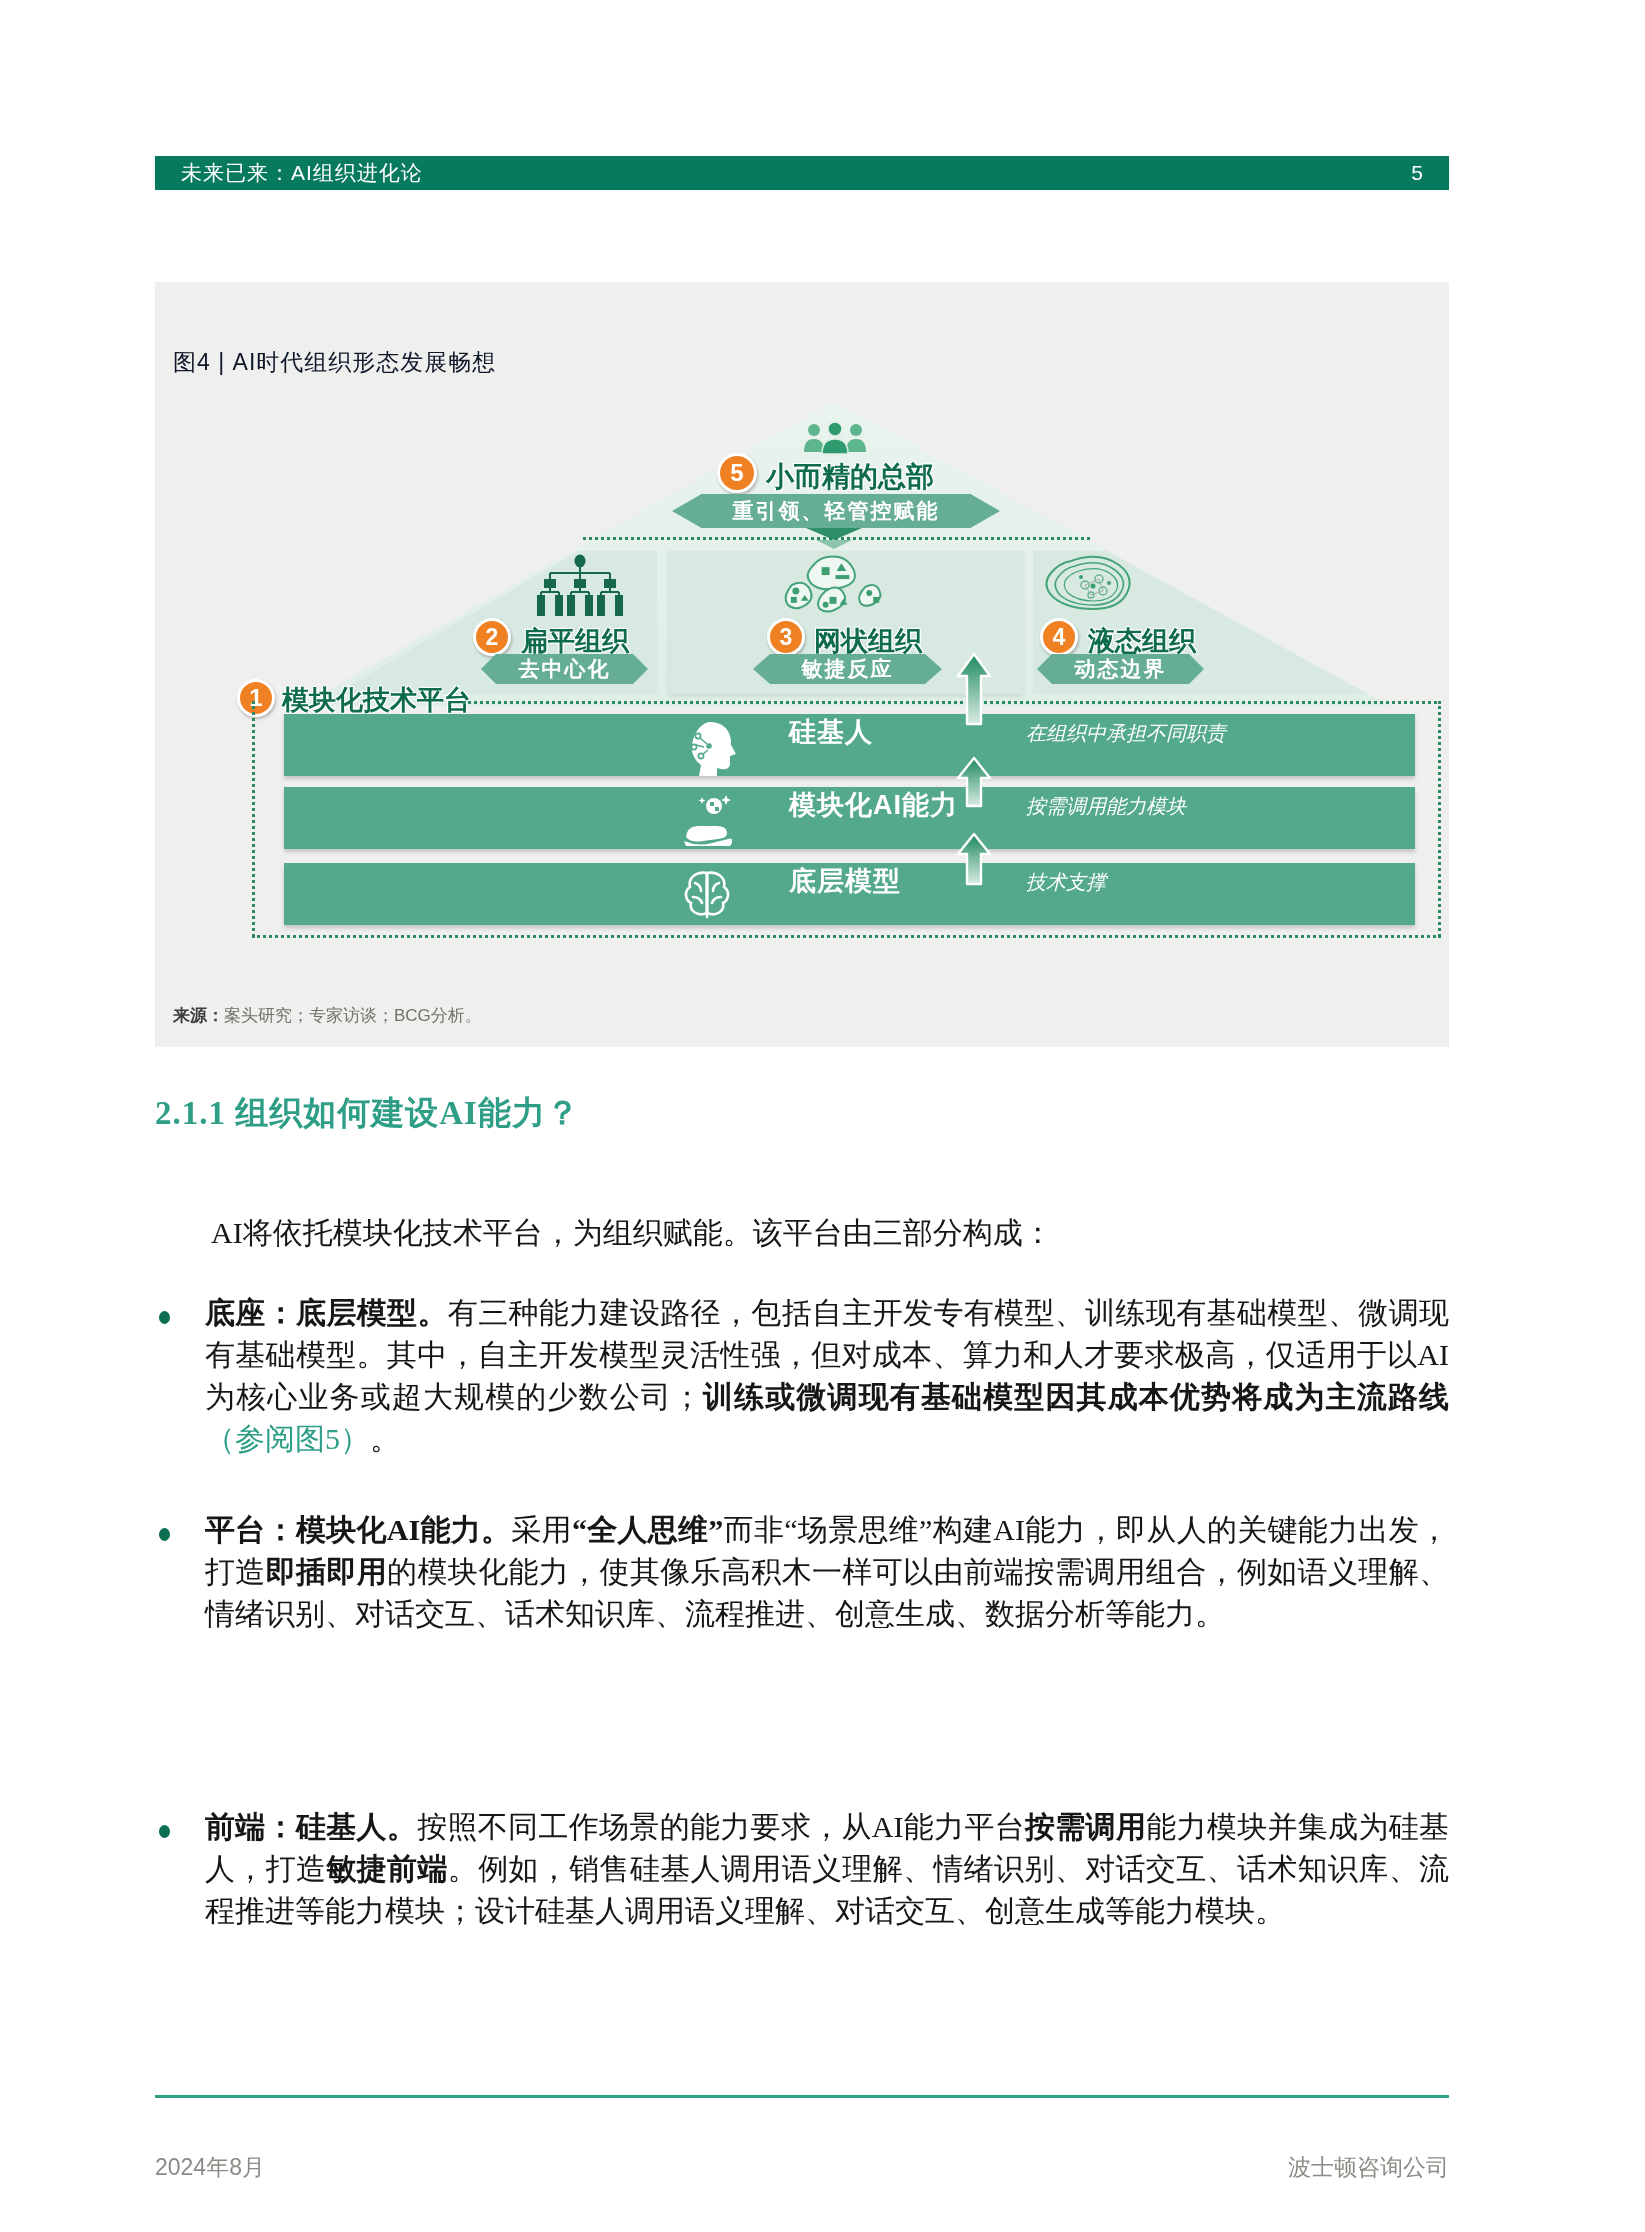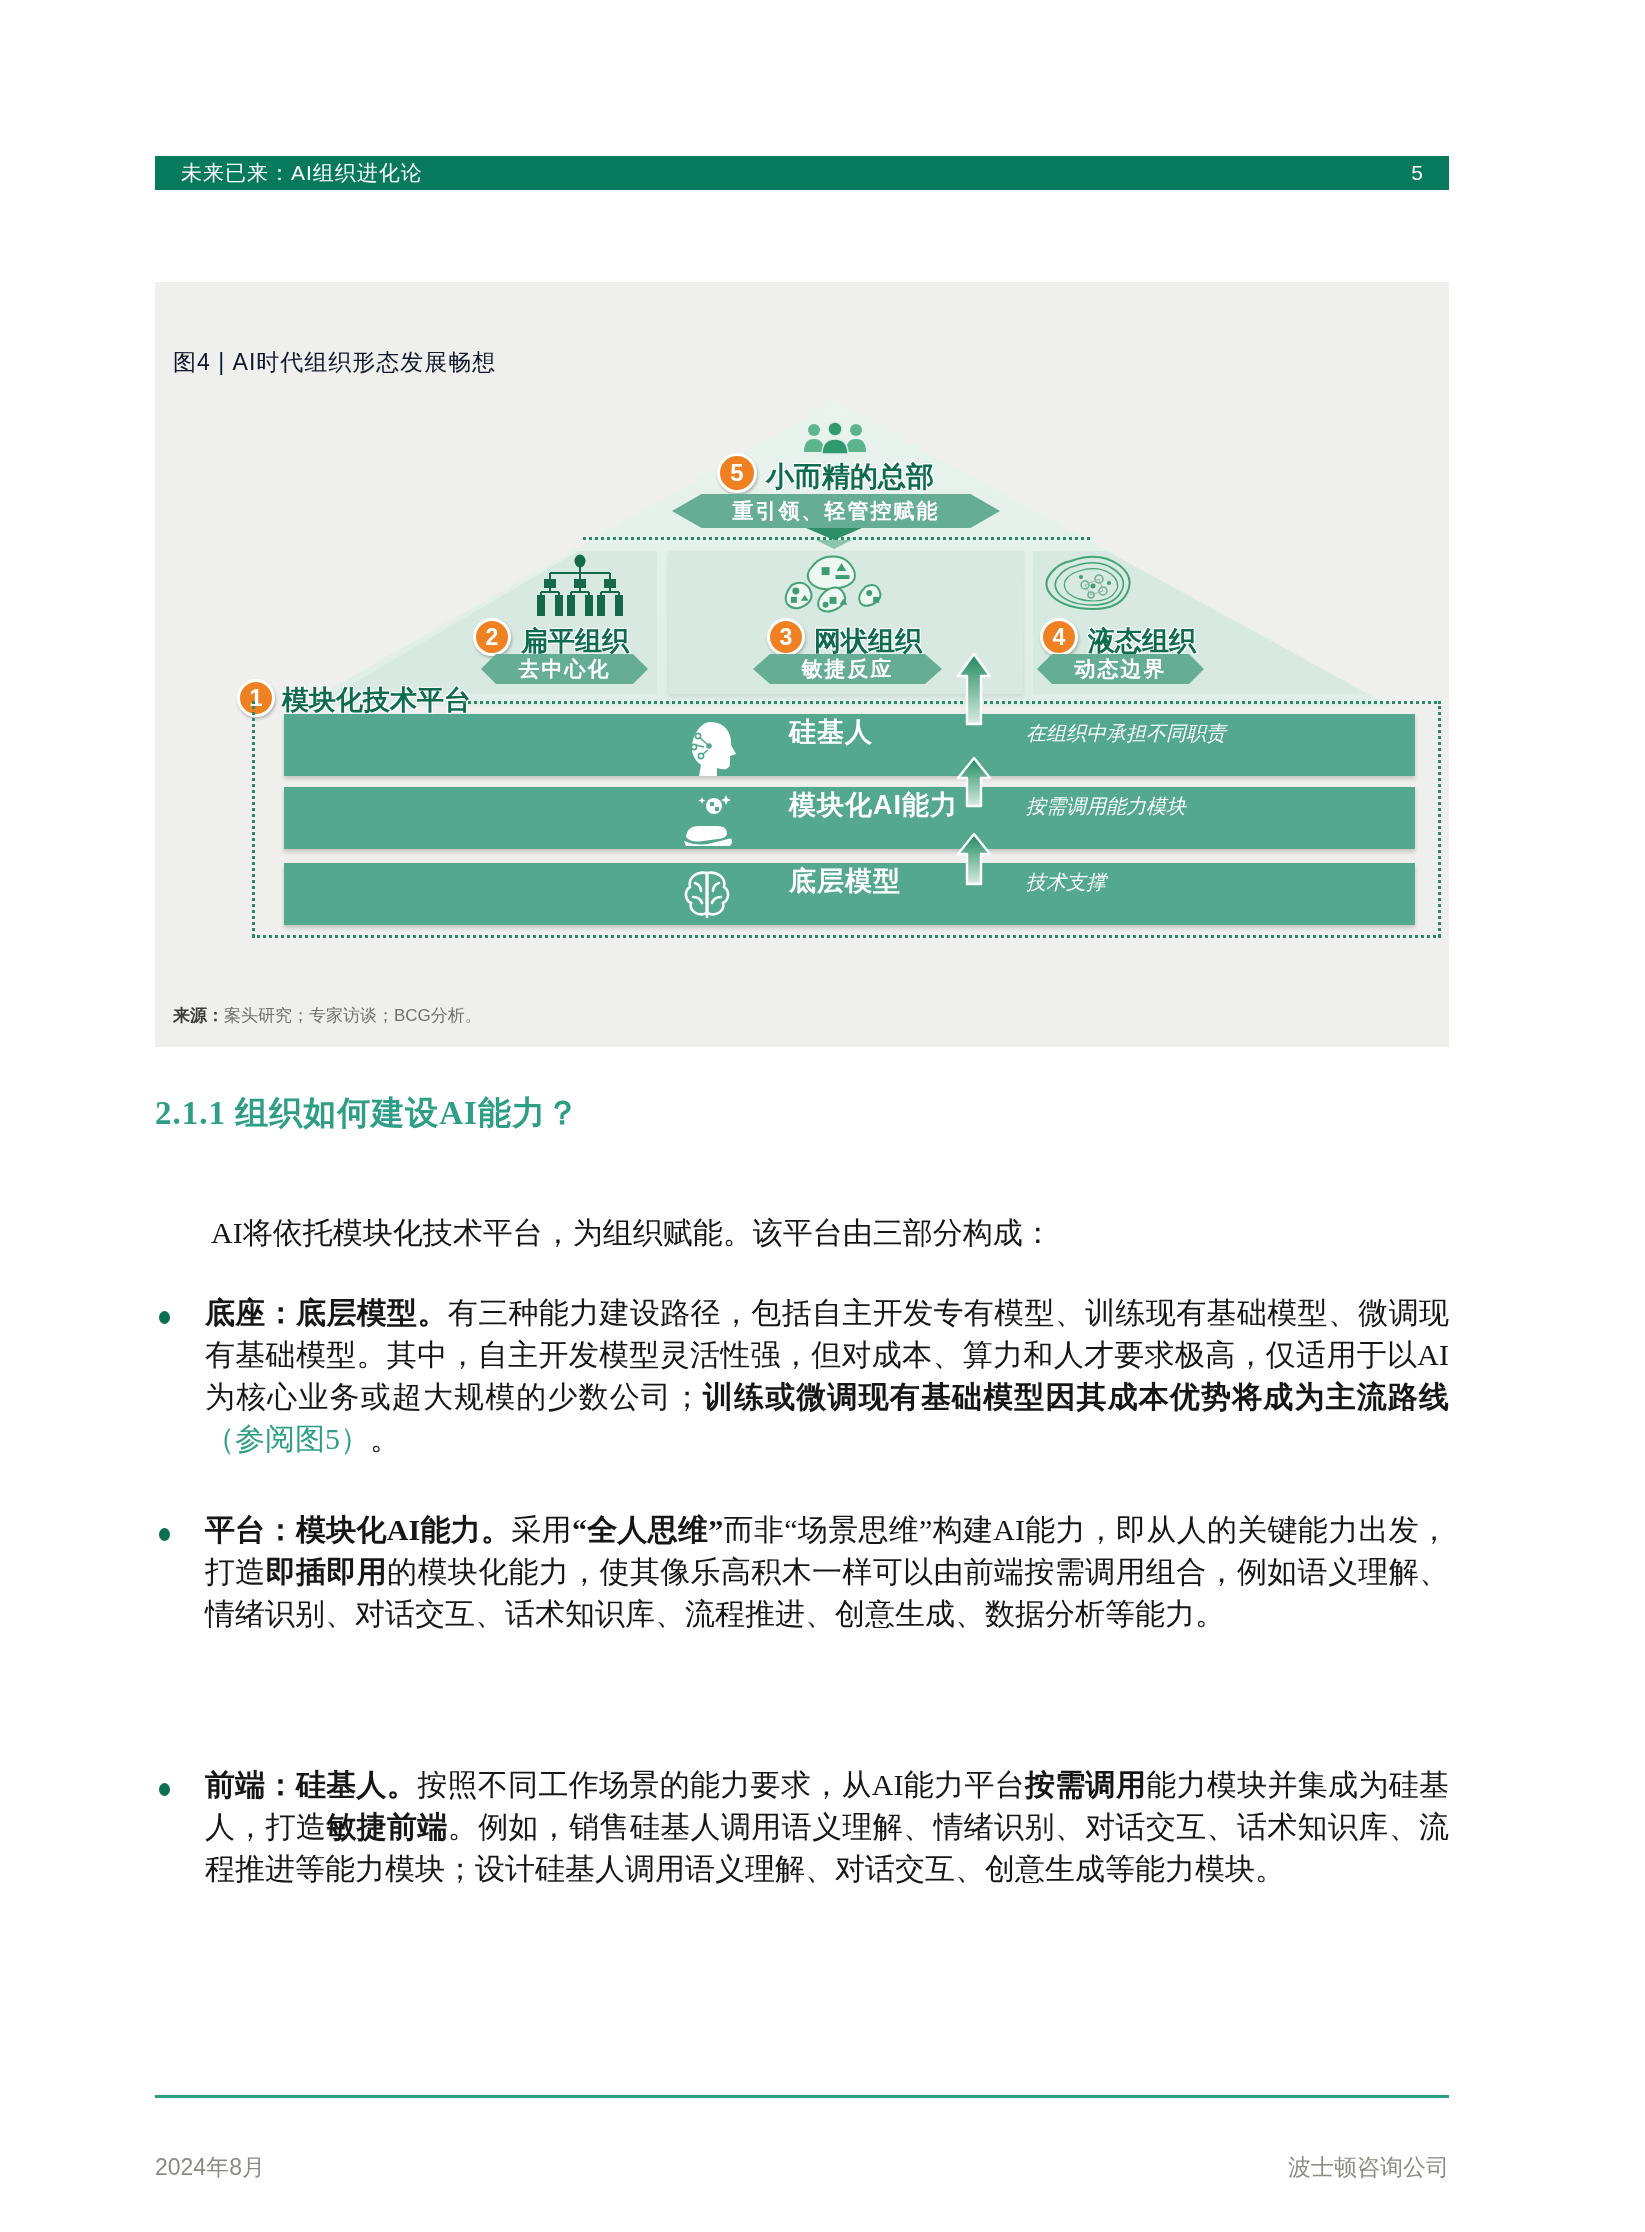--- a/index.html
+++ b/index.html
@@ -74,21 +74,21 @@
   .src{position:absolute;left:18px;top:722px;font-size:17px;color:#72726c;}
   .src b{color:#3c3c3a;font-weight:bold;}
   
   .serif{font-family:"Liberation Serif","DejaVu Serif",serif;}
   .sec-heading{position:absolute;left:155px;top:1091px;font-size:33px;font-weight:bold;color:#2e9e87;letter-spacing:1px;}
   .intro{position:absolute;left:155px;top:1178px;width:1294px;font-size:30px;color:#161616;
          line-height:50px;text-indent:56px;}
   .bullet{position:absolute;left:155px;width:1294px;box-sizing:border-box;padding-left:50px;
           font-size:30px;color:#161616;line-height:42px;text-align:justify;font-family:Liberation Serif, serif;}
   .bullet .dot{position:absolute;left:4px;top:19px;width:11px;height:13px;border-radius:50%;background:#0d6f52;}
-  .b1{top:1262px;} .b2{top:1479px;} .b3{top:1734px;}
+  .b1{top:1262px;} .b2{top:1479px;} .b3{top:1776px;}
   .bold{font-weight:bold;}
   .figref{color:#2e9e87;}
   
   .foot-rule{position:absolute;left:155px;top:2095px;width:1294px;height:3px;background:#2e9e85;}
   .foot{position:absolute;left:155px;top:2109px;width:1294px;display:flex;justify-content:space-between;
         font-size:23px;color:#8b8b85;margin-top:43px;}
 </style>
 </head>
 <body>
 

